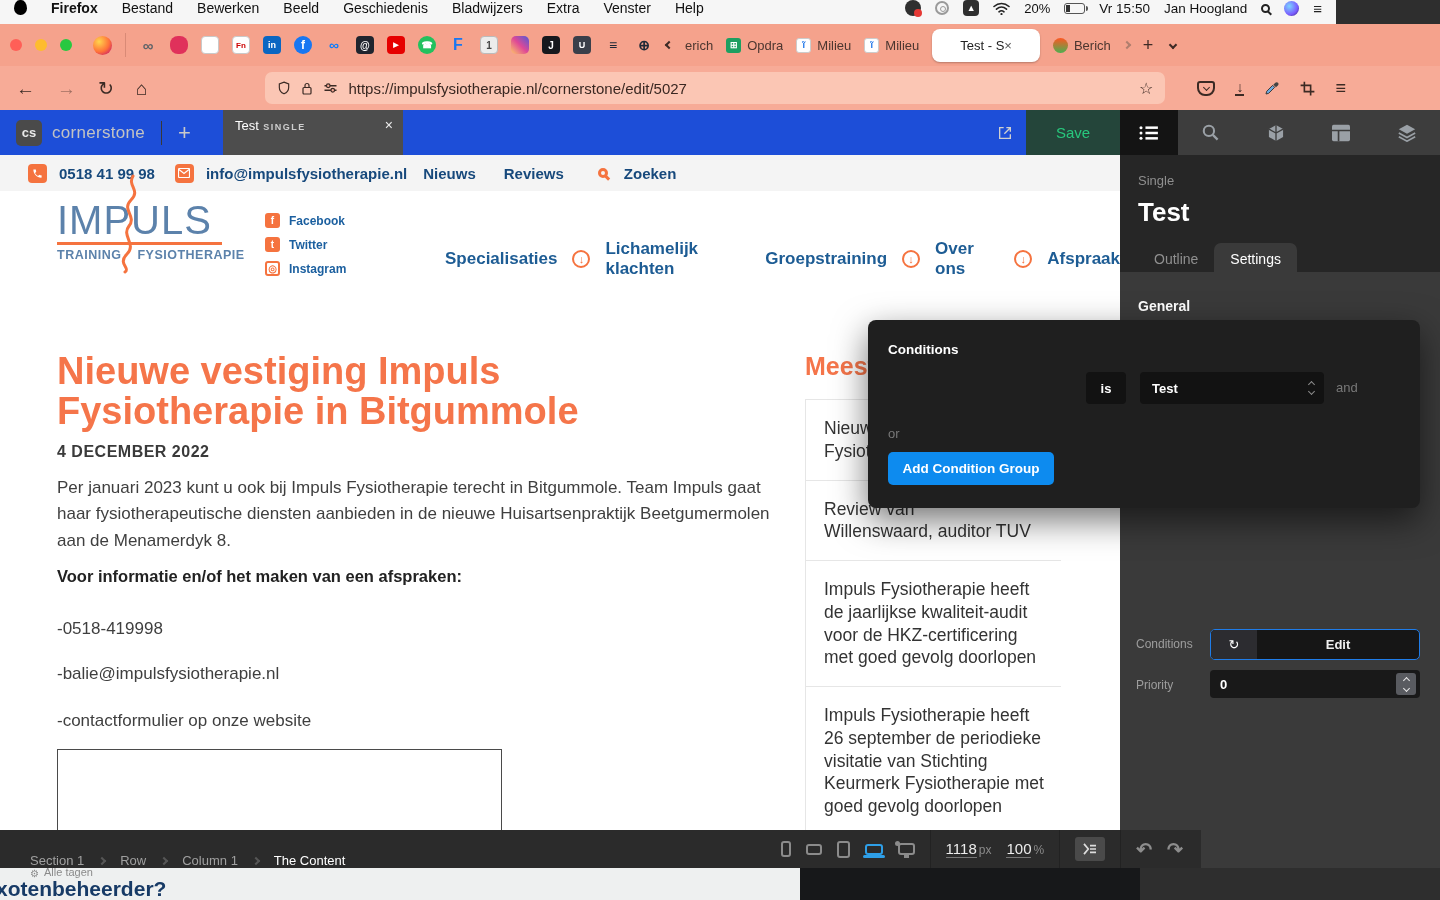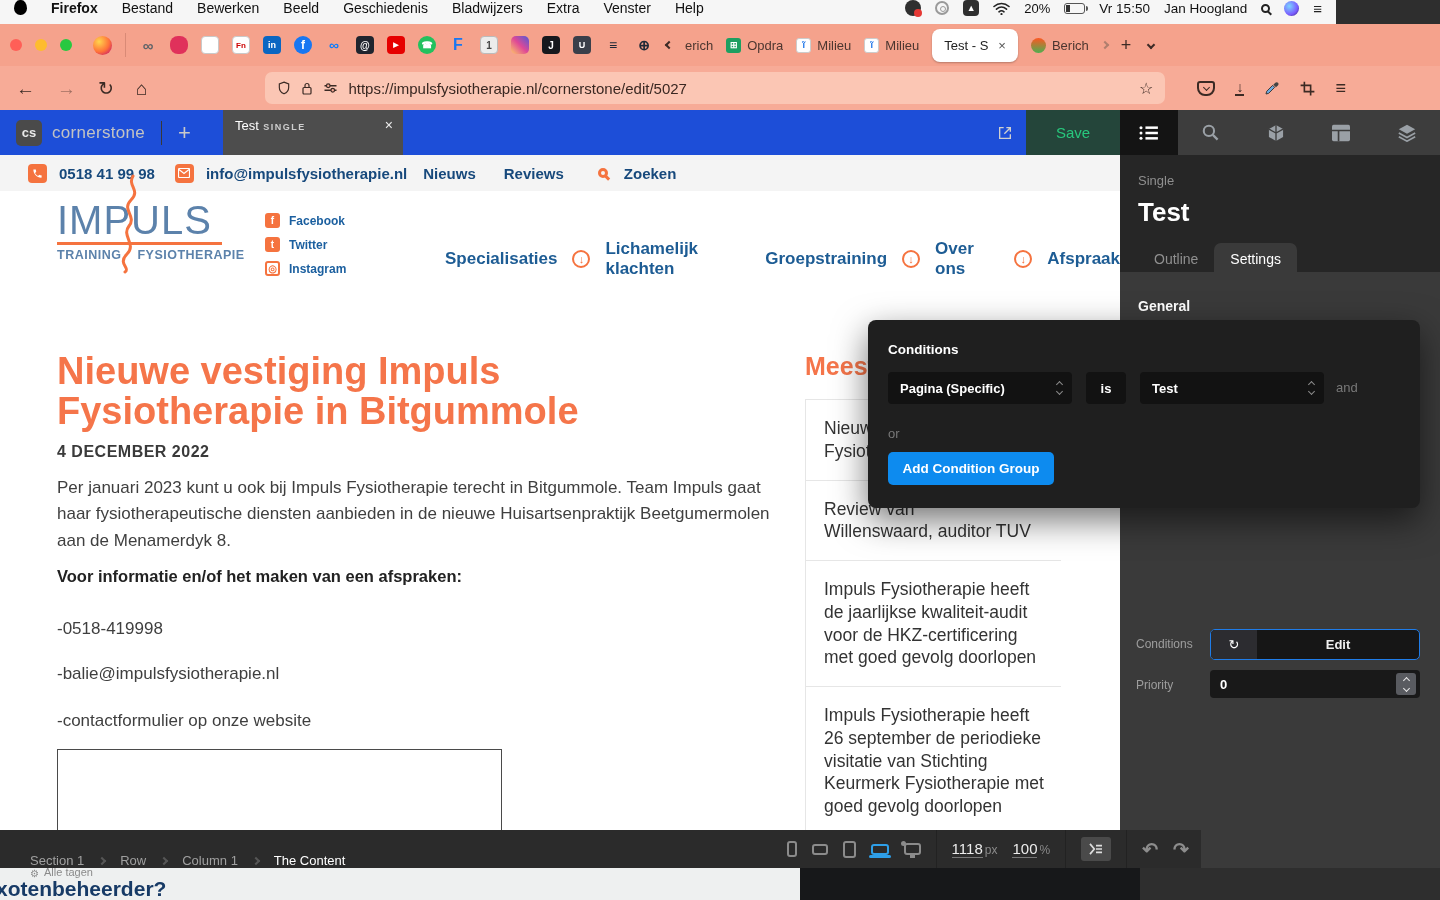--- a/index.html
+++ b/index.html
@@ -29,21 +29,21 @@
   
   .tabstrip{position:absolute;left:0;top:24px;width:1440px;height:42px;background:#f5a28c;
     display:flex;align-items:center;padding:0 10px;gap:13px;z-index:80}
   .tl{width:12px;height:12px;border-radius:50%}
   .ffx{width:19px;height:19px;border-radius:50%;background:radial-gradient(circle at 32% 30%,#ffd54d,#ff7139 55%,#b5007f);margin-left:8px}
   .ts-div{width:1px;height:24px;background:#d98a76}
   .pin{width:18px;height:18px;border-radius:4px;display:flex;align-items:center;justify-content:center;
     color:#fff;font-size:10px;font-weight:bold;flex:0 0 auto}
   .ptab{display:flex;align-items:center;gap:6px;color:#4c3630;font-size:13px;max-width:74px;overflow:hidden;white-space:nowrap}
   .ptab .pic{width:15px;height:15px;border-radius:3px;display:flex;align-items:center;justify-content:center;color:#fff;font-size:9px;font-weight:bold;flex:0 0 auto}
-  .atab{background:#fff;border-radius:8px;height:33px;display:flex;align-items:center;gap:10px;padding:0 12px;
+  .atab{background:#fff;border-radius:8px;height:33px;display:flex;align-items:center;gap:0;padding:0 28px;
     font-size:13px;color:#222;box-shadow:0 1px 2px rgba(0,0,0,.25)}
   .ic-chv{width:6px;height:6px;border-right:2px solid currentColor;border-bottom:2px solid currentColor;display:inline-block}
   .chv-d{transform:rotate(45deg)} .chv-r{transform:rotate(-45deg)} .chv-l{transform:rotate(135deg)} .chv-u{transform:rotate(-135deg)}
   .ts-btn{color:#3d2b26;font-size:18px;line-height:1}
 
   
   .navbar{position:absolute;left:0;top:66px;width:1440px;height:44px;background:#f7ab97;
     display:flex;align-items:center;padding:0 16px;gap:22px;color:#3b2a24;z-index:80}
   .nb-ic{font-size:19px;line-height:1}
   .urlfield{margin-left:96px;flex:1;max-width:900px;height:32px;background:#fbc6b4;border-radius:7px;
@@ -142,21 +142,21 @@
   .pp-and{position:absolute;left:468px;top:60px;color:#787878;font-size:13px}
   .pp-or{position:absolute;left:20px;top:106px;color:#787878;font-size:13px}
   .pp-add{position:absolute;left:20px;top:132px;width:166px;height:33px;background:#0d8bef;border-radius:5px;
     display:flex;align-items:center;justify-content:center;font-size:13.5px;font-weight:bold;color:#fff}
 
   
   .botbar{position:absolute;left:0;top:830px;width:1201px;height:38px;background:#2b2b2b;display:flex;align-items:flex-end;z-index:60}
   .bb-crumbs{display:flex;align-items:center;gap:15px;padding-left:30px;font-size:13px;color:#a0a0a0}
   .bb-crumbs .sep{color:#565656}
   .bb-crumbs .last{color:#fff}
-  .bb-right{margin-left:auto;display:flex;align-items:center;gap:15px;padding-right:12px}
+  .bb-right{margin-left:auto;display:flex;align-items:center;gap:15px;padding-right:18px}
   .dev{border:2px solid #8b8b8b;border-radius:3px}
   .dev.ph{width:10px;height:16px}.dev.phl{width:16px;height:11px}.dev.tb{width:13px;height:17px}
   .dev.lp{width:18px;height:11px;border-color:#2e9fe8;position:relative}
   .dev.lp::after{content:"";position:absolute;left:-4px;right:-4px;bottom:-5px;height:3px;background:#2e9fe8;border-radius:2px}
   .dev.dk{width:17px;height:12px;position:relative}
   .dev.dk::before{content:"";position:absolute;left:-5px;top:-4px;width:5px;height:5px;border-radius:50%;background:#8b8b8b}
   .dev.dk::after{content:"";position:absolute;left:4px;bottom:-5px;width:5px;height:3px;background:#8b8b8b}
   .vsep{width:1px;height:38px;background:#222}
   .bb-num{font-size:15px;color:#ececec;border-bottom:1px solid #777;line-height:1.3}
   .bb-unit{font-size:12px;color:#8a8a8a;margin-left:2px}
@@ -454,27 +454,20 @@
               <i class="chv-u"></i>
               <i class="chv-d"></i>
             </span>
         </span>
       </div>
     </div>
   </div>
 
   <div class="popup">
     <div class="pp-title">Conditions</div>
-    <div class="pp-sel" style="left:20px;width:184px">
-      <span>Pagina (Specific)</span>
-      <span class="updn">
-          <i class="chv-u"></i>
-          <i class="chv-d"></i>
-        </span>
-    </div>
     <div class="pp-is">is</div>
     <div class="pp-sel" style="left:272px;width:184px">
       <span>Test</span>
       <span class="updn">
           <i class="chv-u"></i>
           <i class="chv-d"></i>
         </span>
     </div>
     <div class="pp-and">and</div>
     <div class="pp-or">or</div>

